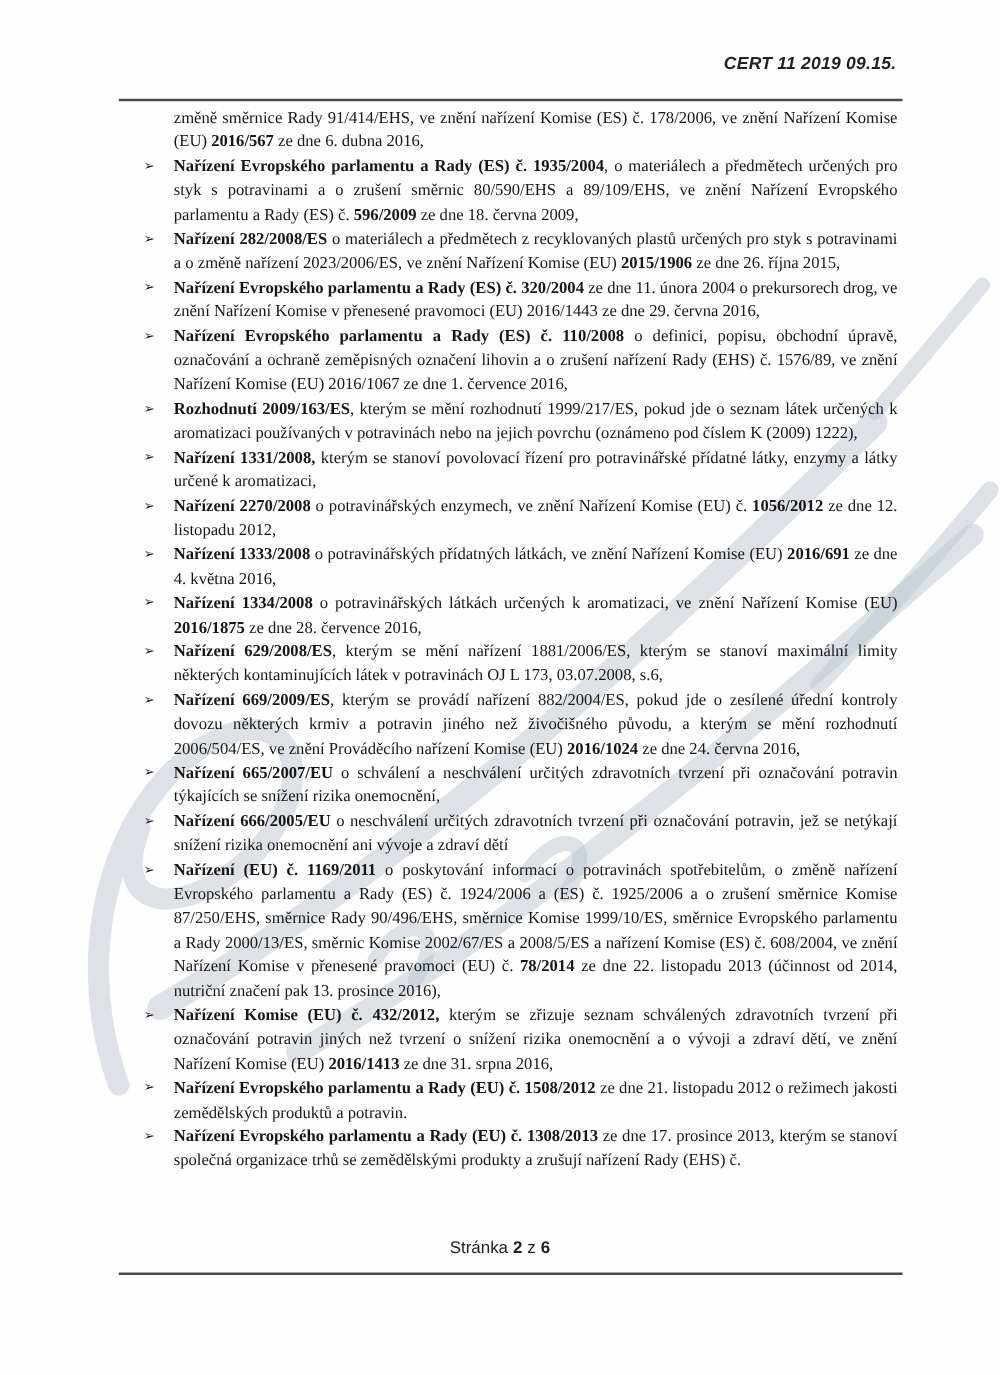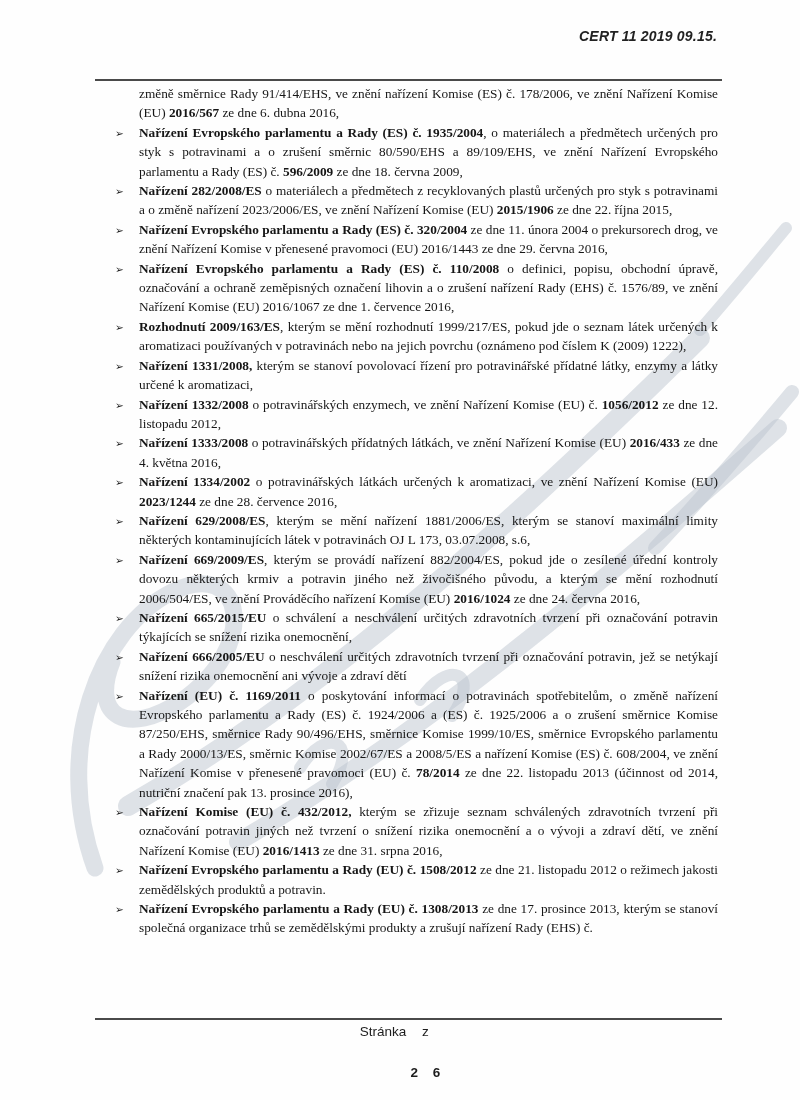--- a/index.html
+++ b/index.html
@@ -9,44 +9,44 @@
     -webkit-font-smoothing:antialiased;
   }
   .page{position:absolute;inset:0;background:#fefefe;}
 
   
   .watermark{position:absolute;inset:0;pointer-events:none;z-index:0;}
   .watermark svg{width:100%;height:100%;}
 
   
   .header-title{
-    position:absolute;top:28px;right:83px;z-index:2;
+    position:absolute;top:42px;right:83px;z-index:2;
     font-family:"Liberation Sans",sans-serif;font-style:italic;font-weight:bold;
     font-size:14px;letter-spacing:.2px;color:#222;
   }
   .rule-top{position:absolute;top:79px;left:95px;width:627px;height:2px;background:#4a4a4a;z-index:2;}
   .rule-bottom{position:absolute;top:1018px;left:95px;width:627px;height:2px;background:#4a4a4a;z-index:2;}
 
   
   .content{
     position:absolute;top:84px;left:139px;width:579px;z-index:1;
     font-size:13.3px;line-height:19.4px;text-align:justify;
   }
   .content p{margin:0;}
   ul.reg-list{list-style:none;margin:0;padding:0;}
   ul.reg-list li{position:relative;margin:0;padding:0;}
   .bullet{
     position:absolute;left:-24px;top:1px;
     font-family:"DejaVu Sans",sans-serif;font-size:10.5px;color:#1b1b1b;
   }
-  .bold{font-weight:bold;margin-top:41px;}
+  .bold{font-weight:bold;}
 
   
   .footer{
-    position:absolute;top:1024px;left:0;width:100%;z-index:2;
+    position:absolute;top:990px;left:0;width:100%;z-index:2;
     display:flex;justify-content:center;gap:4px;
     font-family:"Liberation Sans",sans-serif;font-size:13.5px;color:#1d1d1d;
   }
   .footer .bold{font-weight:bold;}
 </style>
 </head>
 <body>
 
 <div class="page">
 
@@ -64,31 +64,31 @@
     </svg>
   </div>
 
   <div class="header-title">CERT 11 2019 09.15.</div>
   <div class="rule-top"></div>
 
   <div class="content">
     <p><span>změně směrnice Rady 91/414/EHS, ve znění nařízení Komise (ES) č. 178/2006, ve znění Nařízení Komise (EU) </span><span class="bold">2016/567</span><span> ze dne 6. dubna 2016,</span></p>
     <ul class="reg-list">
         <li><span class="bullet">➢</span><span class="bold">Nařízení Evropského parlamentu a Rady (ES) č. 1935/2004</span><span>, o materiálech a předmětech určených pro styk s potravinami a o zrušení směrnic 80/590/EHS a 89/109/EHS, ve znění Nařízení Evropského parlamentu a Rady (ES) č. </span><span class="bold">596/2009</span><span> ze dne 18. června 2009,</span></li>
-        <li><span class="bullet">➢</span><span class="bold">Nařízení 282/2008/ES</span><span> o materiálech a předmětech z recyklovaných plastů určených pro styk s potravinami a o změně nařízení 2023/2006/ES, ve znění Nařízení Komise (EU) </span><span class="bold">2015/1906</span><span> ze dne 22. října 2015,</span></li>
+        <li><span class="bullet">➢</span><span class="bold">Nařízení 282/2008/ES</span><span> o materiálech a předmětech z recyklovaných plastů určených pro styk s potravinami a o změně nařízení 2023/2006/ES, ve znění Nařízení Komise (EU) </span><span class="bold">2015/1906</span><span> ze dne 26. října 2015,</span></li>
         <li><span class="bullet">➢</span><span class="bold">Nařízení Evropského parlamentu a Rady (ES) č. 320/2004</span><span> ze dne 11. února 2004 o prekursorech drog, ve znění Nařízení Komise v přenesené pravomoci (EU) 2016/1443 ze dne 29. června 2016,</span></li>
         <li><span class="bullet">➢</span><span class="bold">Nařízení Evropského parlamentu a Rady (ES) č. 110/2008</span><span> o definici, popisu, obchodní úpravě, označování a ochraně zeměpisných označení lihovin a o zrušení nařízení Rady (EHS) č. 1576/89, ve znění Nařízení Komise (EU) 2016/1067 ze dne 1. července 2016,</span></li>
         <li><span class="bullet">➢</span><span class="bold">Rozhodnutí 2009/163/ES</span><span>, kterým se mění rozhodnutí 1999/217/ES, pokud jde o seznam látek určených k aromatizaci používaných v potravinách nebo na jejich povrchu (oznámeno pod číslem K (2009) 1222),</span></li>
         <li><span class="bullet">➢</span><span class="bold">Nařízení 1331/2008,</span><span> kterým se stanoví povolovací řízení pro potravinářské přídatné látky, enzymy a látky určené k aromatizaci,</span></li>
-        <li><span class="bullet">➢</span><span class="bold">Nařízení 1332/2008</span><span> o potravinářských enzymech, ve znění Nařízení Komise (EU) č. </span><span class="bold">1056/2012</span><span> ze dne 12. listopadu 2012,</span></li>
-        <li><span class="bullet">➢</span><span class="bold">Nařízení 1333/2008</span><span> o potravinářských přídatných látkách, ve znění Nařízení Komise (EU) </span><span class="bold">2016/433</span><span> ze dne 4. května 2016,</span></li>
-        <li><span class="bullet">➢</span><span class="bold">Nařízení 1334/2002</span><span> o potravinářských látkách určených k aromatizaci, ve znění Nařízení Komise (EU) </span><span class="bold">2023/1244</span><span> ze dne 28. července 2016,</span></li>
+        <li><span class="bullet">➢</span><span class="bold">Nařízení 2270/2008</span><span> o potravinářských enzymech, ve znění Nařízení Komise (EU) č. </span><span class="bold">1056/2012</span><span> ze dne 12. listopadu 2012,</span></li>
+        <li><span class="bullet">➢</span><span class="bold">Nařízení 1333/2008</span><span> o potravinářských přídatných látkách, ve znění Nařízení Komise (EU) </span><span class="bold">2016/691</span><span> ze dne 4. května 2016,</span></li>
+        <li><span class="bullet">➢</span><span class="bold">Nařízení 1334/2008</span><span> o potravinářských látkách určených k aromatizaci, ve znění Nařízení Komise (EU) </span><span class="bold">2016/1875</span><span> ze dne 28. července 2016,</span></li>
         <li><span class="bullet">➢</span><span class="bold">Nařízení 629/2008/ES</span><span>, kterým se mění nařízení 1881/2006/ES, kterým se stanoví maximální limity některých kontaminujících látek v potravinách OJ L 173, 03.07.2008, s.6,</span></li>
         <li><span class="bullet">➢</span><span class="bold">Nařízení 669/2009/ES</span><span>, kterým se provádí nařízení 882/2004/ES, pokud jde o zesílené úřední kontroly dovozu některých krmiv a potravin jiného než živočišného původu, a kterým se mění rozhodnutí 2006/504/ES, ve znění Prováděcího nařízení Komise (EU) </span><span class="bold">2016/1024</span><span> ze dne 24. června 2016,</span></li>
-        <li><span class="bullet">➢</span><span class="bold">Nařízení 665/2015/EU</span><span> o schválení a neschválení určitých zdravotních tvrzení při označování potravin týkajících se snížení rizika onemocnění,</span></li>
+        <li><span class="bullet">➢</span><span class="bold">Nařízení 665/2007/EU</span><span> o schválení a neschválení určitých zdravotních tvrzení při označování potravin týkajících se snížení rizika onemocnění,</span></li>
         <li><span class="bullet">➢</span><span class="bold">Nařízení 666/2005/EU</span><span> o neschválení určitých zdravotních tvrzení při označování potravin, jež se netýkají snížení rizika onemocnění ani vývoje a zdraví dětí</span></li>
         <li><span class="bullet">➢</span><span class="bold">Nařízení (EU) č. 1169/2011</span><span> o poskytování informací o potravinách spotřebitelům, o změně nařízení Evropského parlamentu a Rady (ES) č. 1924/2006 a (ES) č. 1925/2006 a o zrušení směrnice Komise 87/250/EHS, směrnice Rady 90/496/EHS, směrnice Komise 1999/10/ES, směrnice Evropského parlamentu a Rady 2000/13/ES, směrnic Komise 2002/67/ES a 2008/5/ES a nařízení Komise (ES) č. 608/2004, ve znění Nařízení Komise v přenesené pravomoci (EU) č. </span><span class="bold">78/2014</span><span> ze dne 22. listopadu 2013 (účinnost od 2014, nutriční značení pak 13. prosince 2016),</span></li>
         <li><span class="bullet">➢</span><span class="bold">Nařízení Komise (EU) č. 432/2012,</span><span> kterým se zřizuje seznam schválených zdravotních tvrzení při označování potravin jiných než tvrzení o snížení rizika onemocnění a o vývoji a zdraví dětí, ve znění Nařízení Komise (EU) </span><span class="bold">2016/1413</span><span> ze dne 31. srpna 2016,</span></li>
         <li><span class="bullet">➢</span><span class="bold">Nařízení Evropského parlamentu a Rady (EU) č. 1508/2012</span><span> ze dne 21. listopadu 2012 o režimech jakosti zemědělských produktů a potravin.</span></li>
         <li><span class="bullet">➢</span><span class="bold">Nařízení Evropského parlamentu a Rady (EU) č. 1308/2013</span><span> ze dne 17. prosince 2013, kterým se stanoví společná organizace trhů se zemědělskými produkty a zrušují nařízení Rady (EHS) č.</span></li>
       </ul>
   </div>
 
   <div class="rule-bottom"></div>
   <div class="footer">

